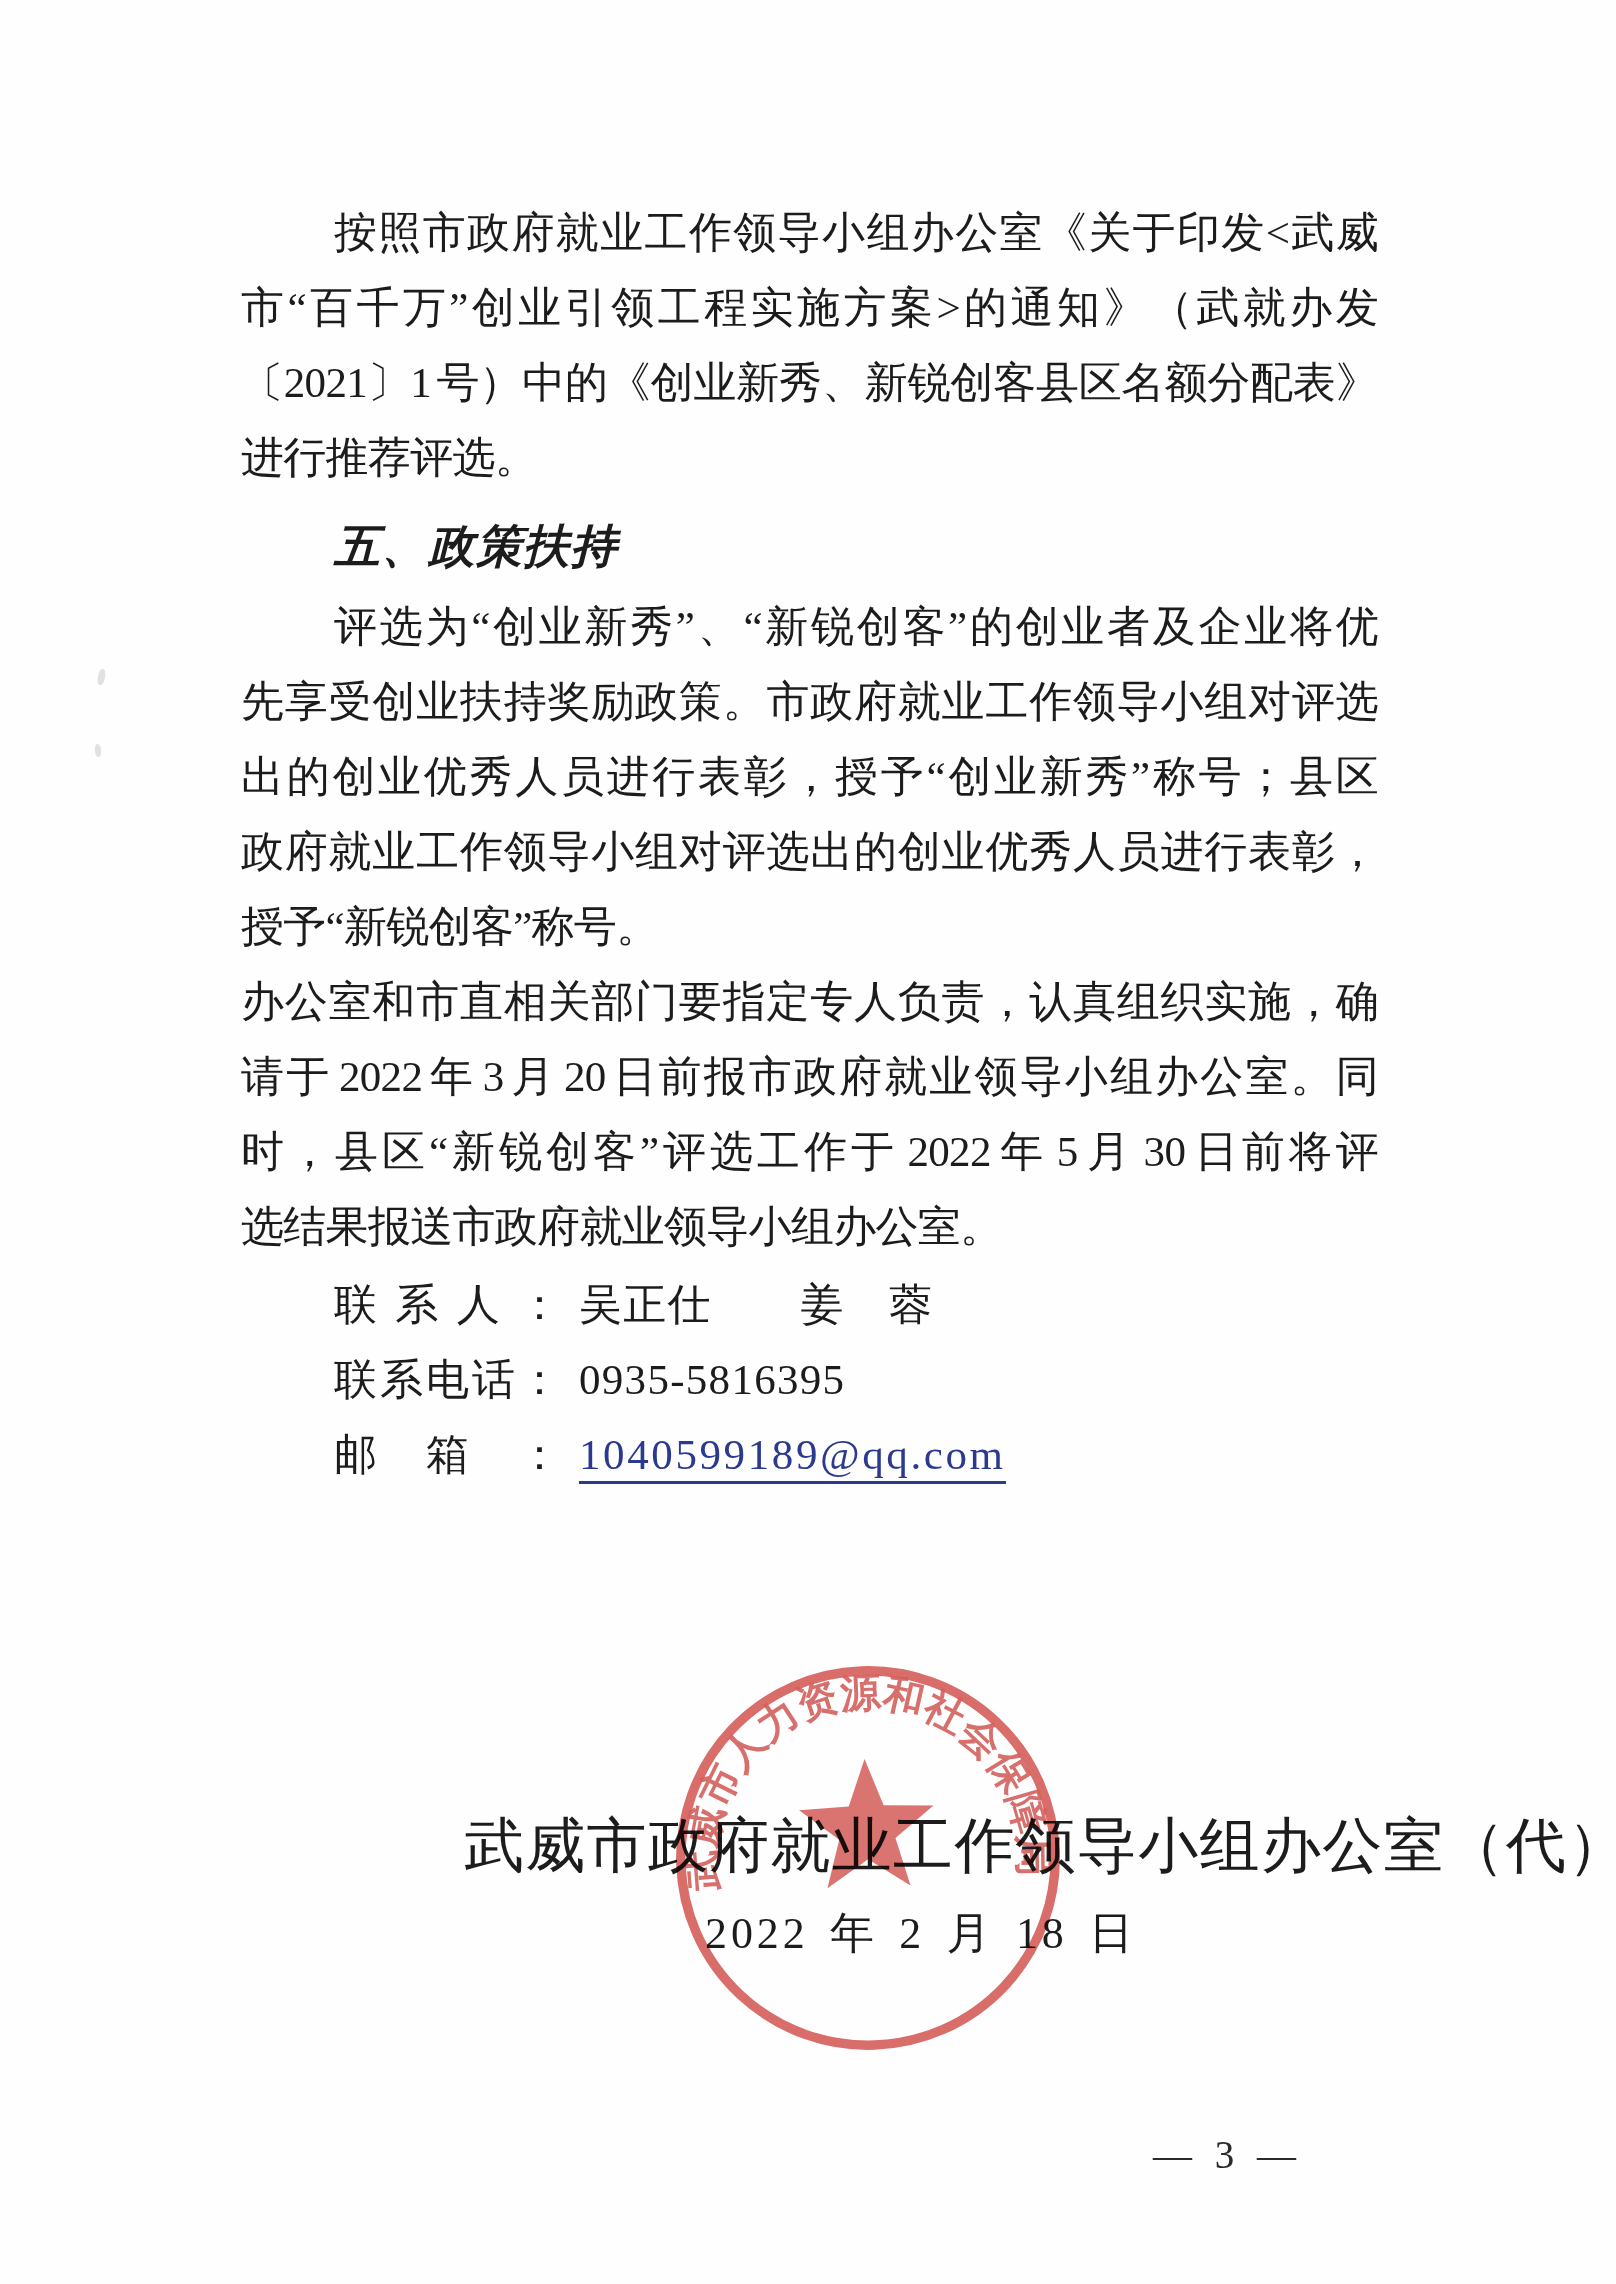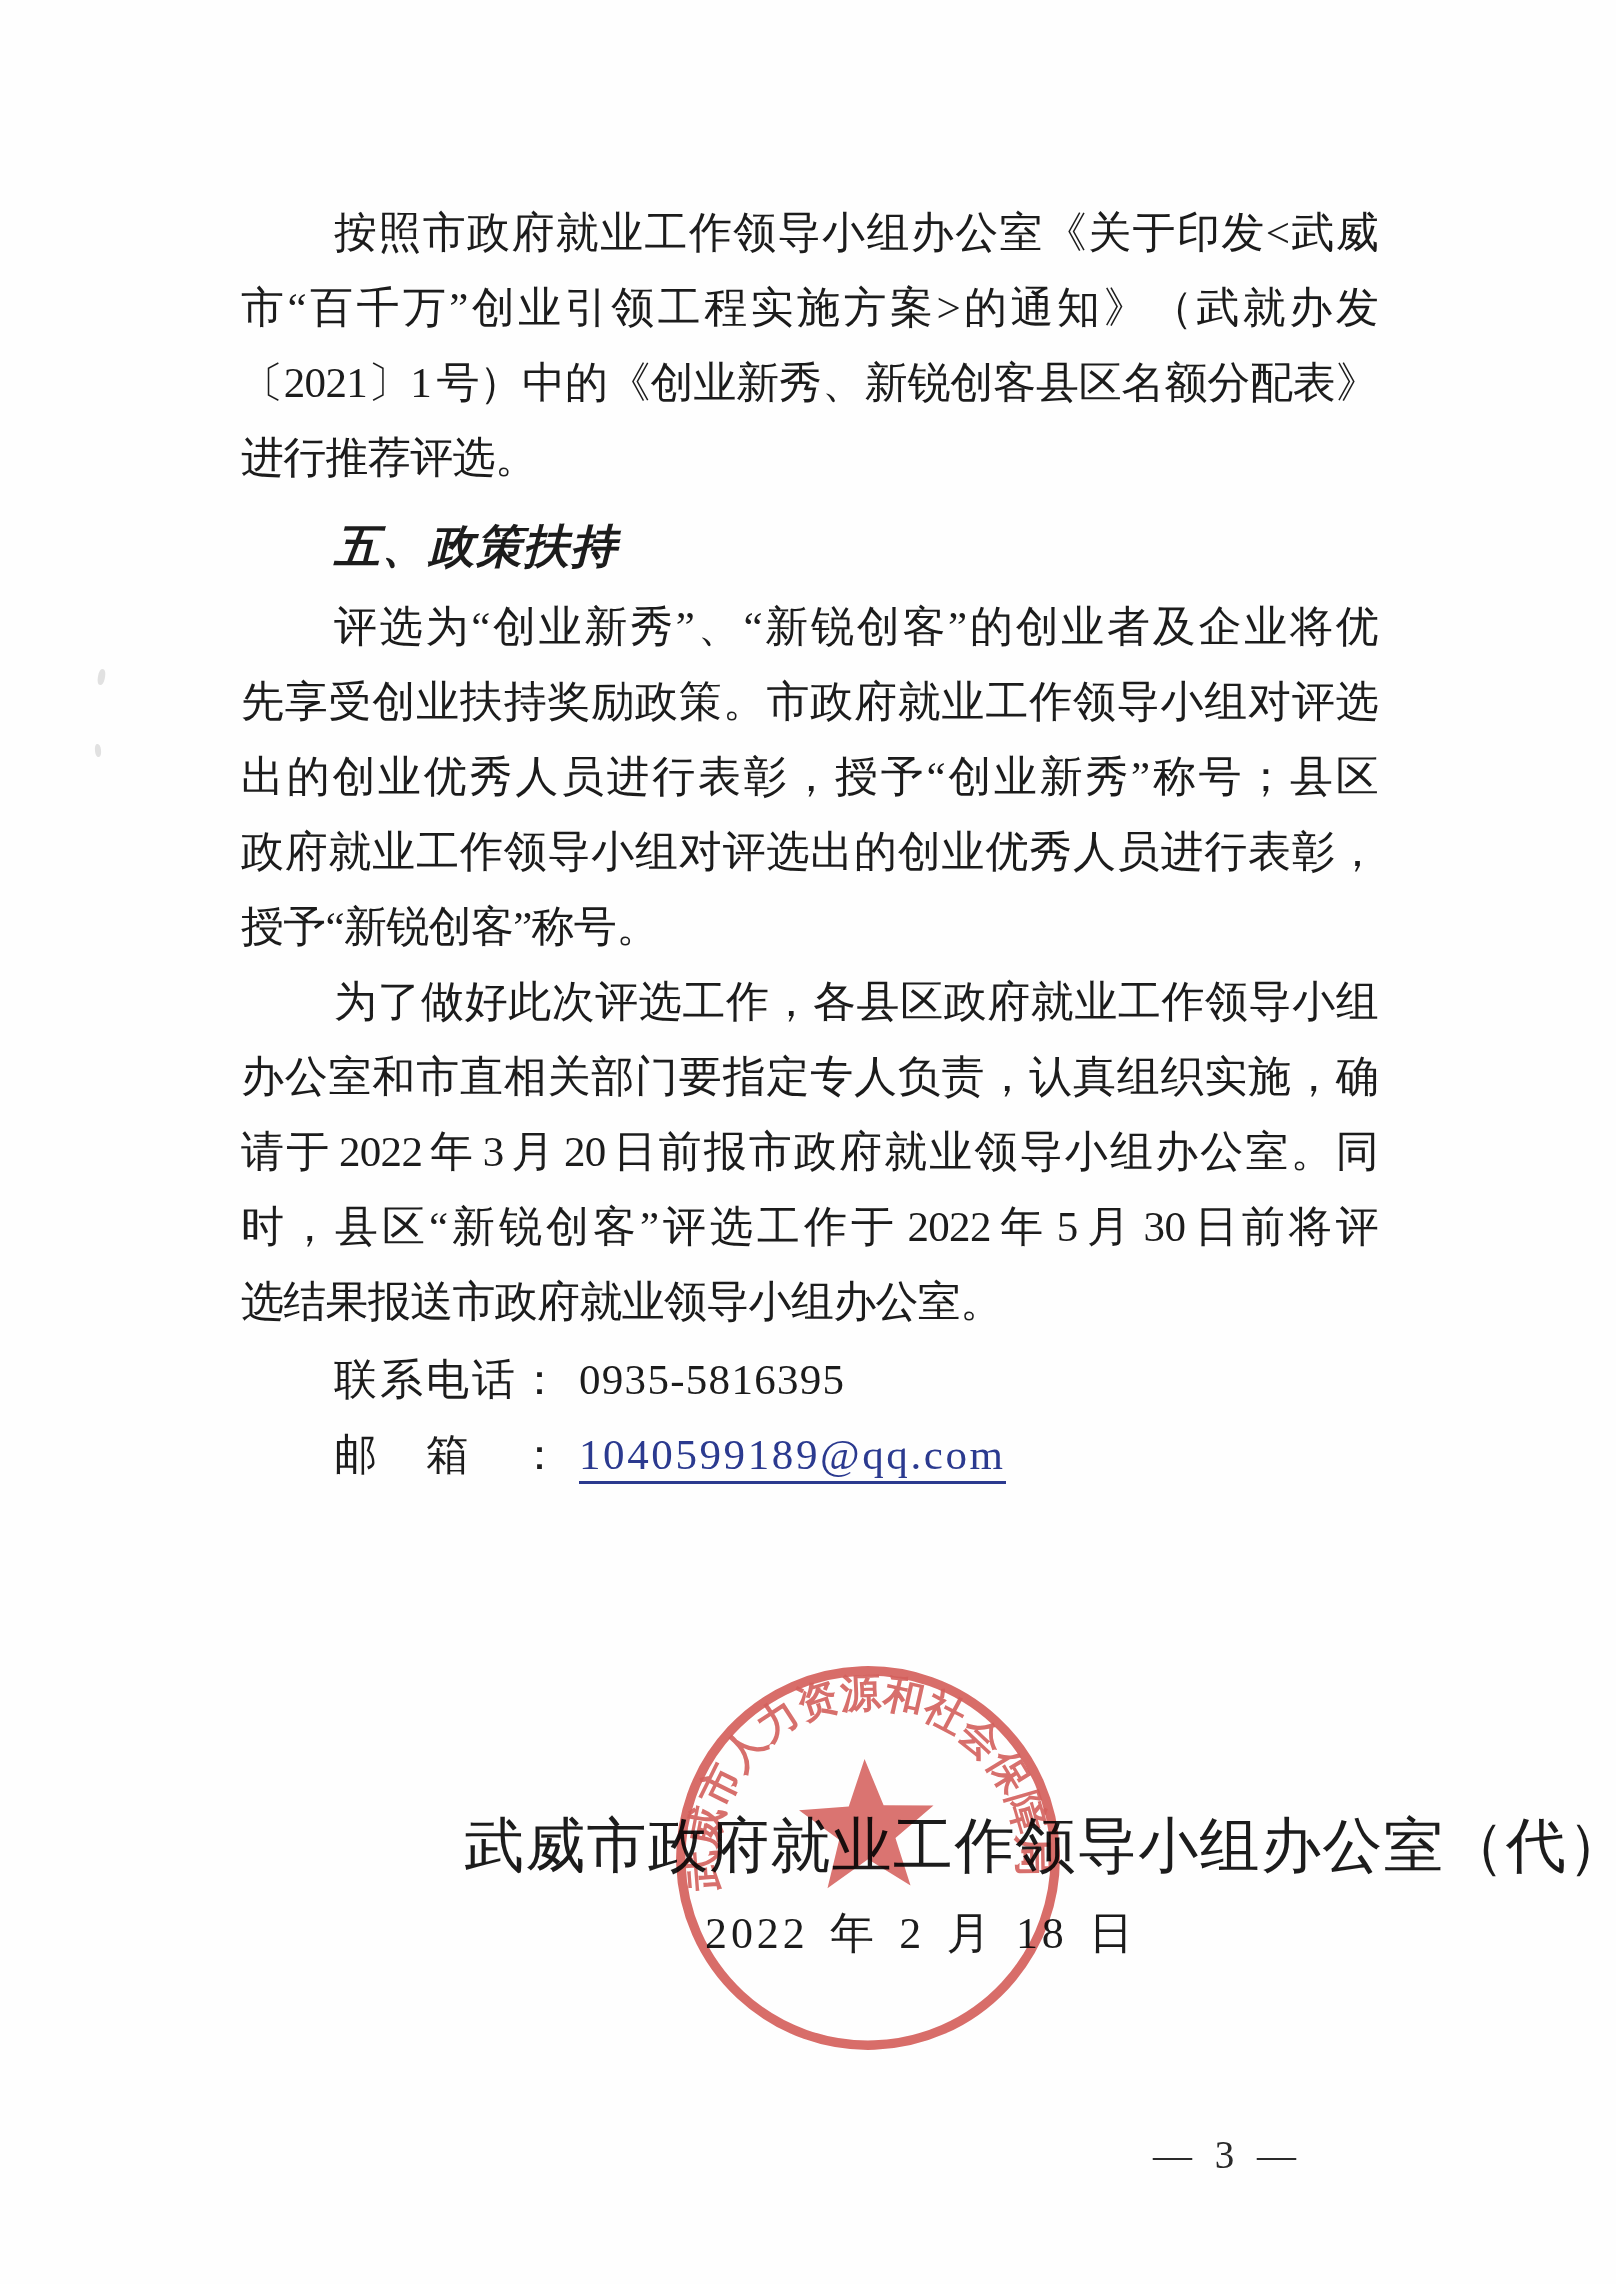--- a/index.html
+++ b/index.html
@@ -137,28 +137,30 @@
 
     <div class="para after-heading">
       <div class="line fill indent">评选为“创业新秀”、“新锐创客”的创业者及企业将优</div>
       <div class="line fill">先享受创业扶持奖励政策。市政府就业工作领导小组对评选</div>
       <div class="line fill">出的创业优秀人员进行表彰，授予“创业新秀”称号；县区</div>
       <div class="line fill">政府就业工作领导小组对评选出的创业优秀人员进行表彰，</div>
       <div class="line end">授予“新锐创客”称号。</div>
     </div>
 
     <div class="para">
-      <div class="line fill indent">为了做好此次评选工作，各县区政府就业工作领导小组</div>
       <div class="line fill">办公室和市直相关部门要指定专人负责，认真组织实施，确</div>
       <div class="line fill">请于 2022 年 3 月 20 日前报市政府就业领导小组办公室。同</div>
       <div class="line fill">时，县区“新锐创客”评选工作于 2022 年 5 月 30 日前将评</div>
       <div class="line end">选结果报送市政府就业领导小组办公室。</div>
     </div>
 
     <div class="contacts">
+      <div class="contact-row">
+        <span class="contact-label">联系人：</span><span class="contact-value">吴正仕　　姜　蓉</span>
+      </div>
       <div class="contact-row">
         <span class="contact-label">联系电话：</span><span class="contact-value">0935-5816395</span>
       </div>
       <div class="contact-row">
         <span class="contact-label">邮箱：</span><span class="contact-value"><a href="#" class="email">1040599189@qq.com</a></span>
       </div>
     </div>
 
   </div>
 

